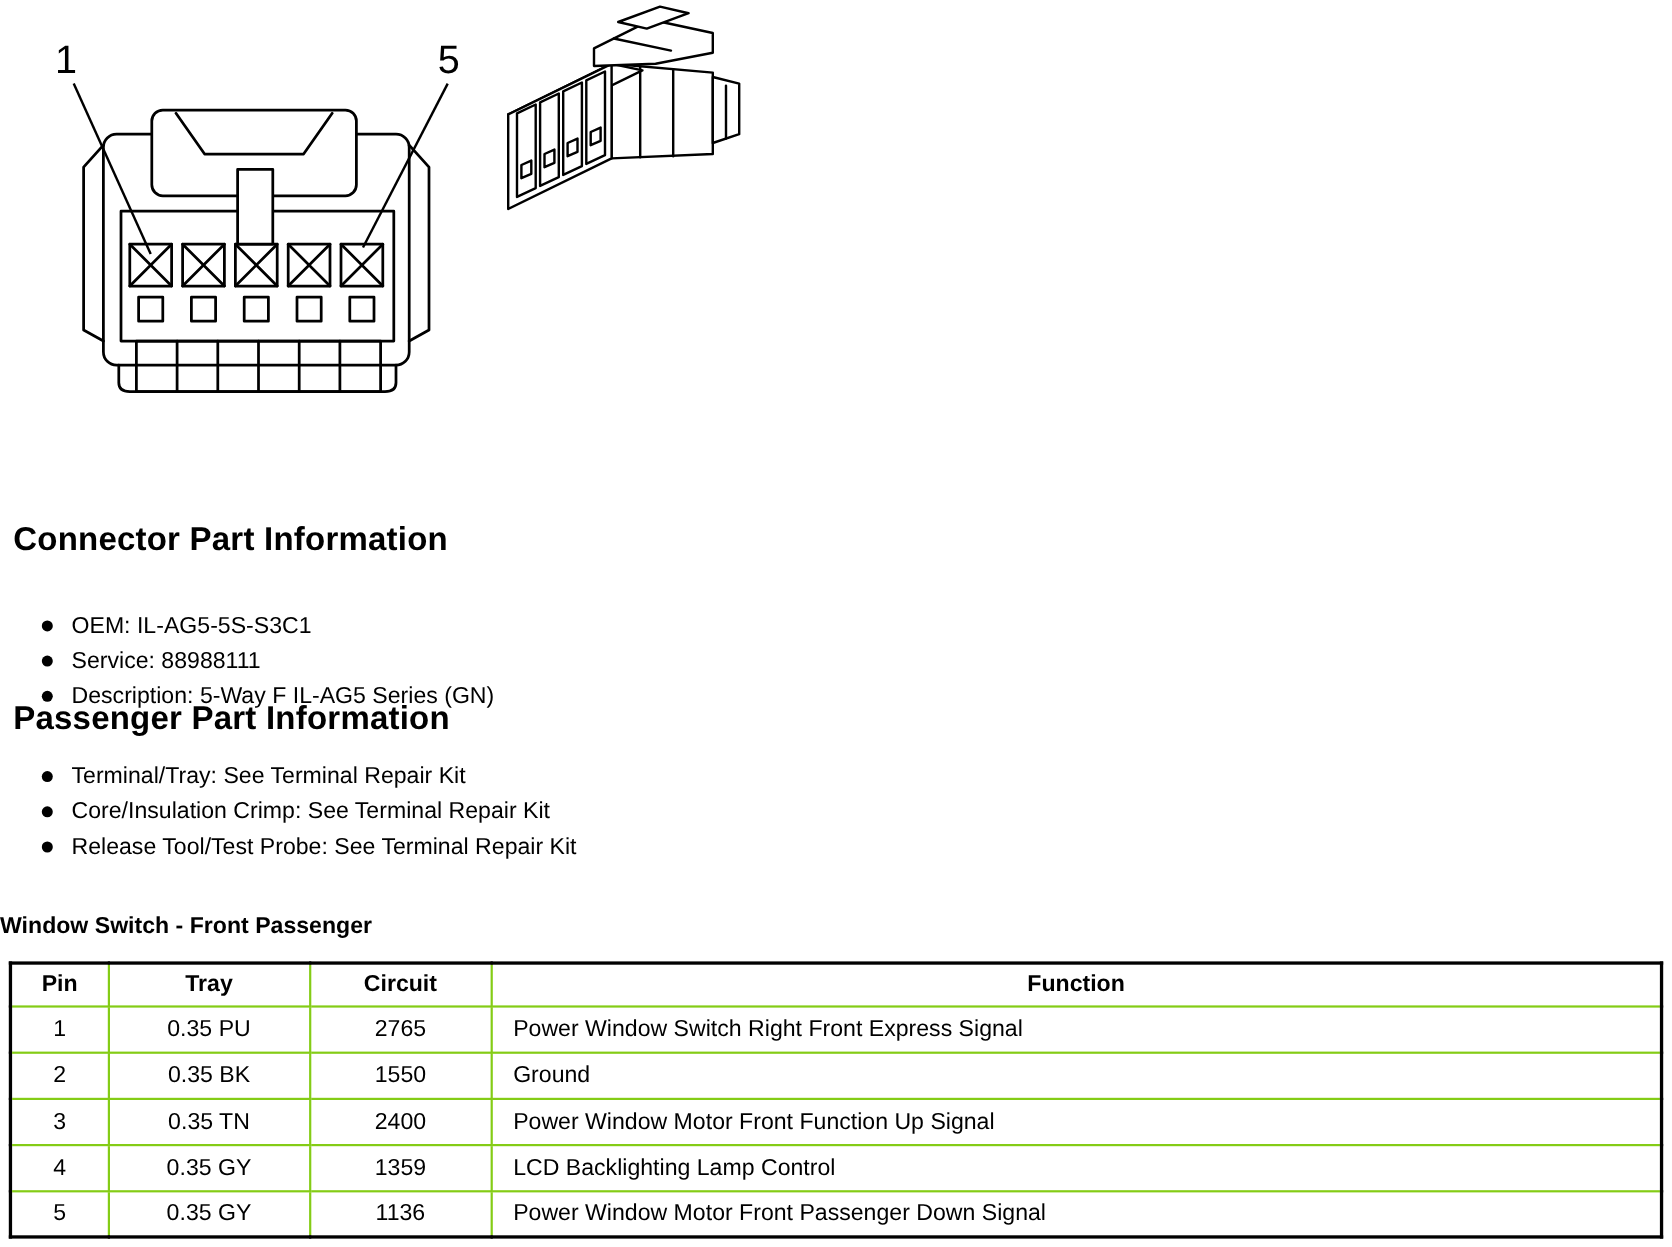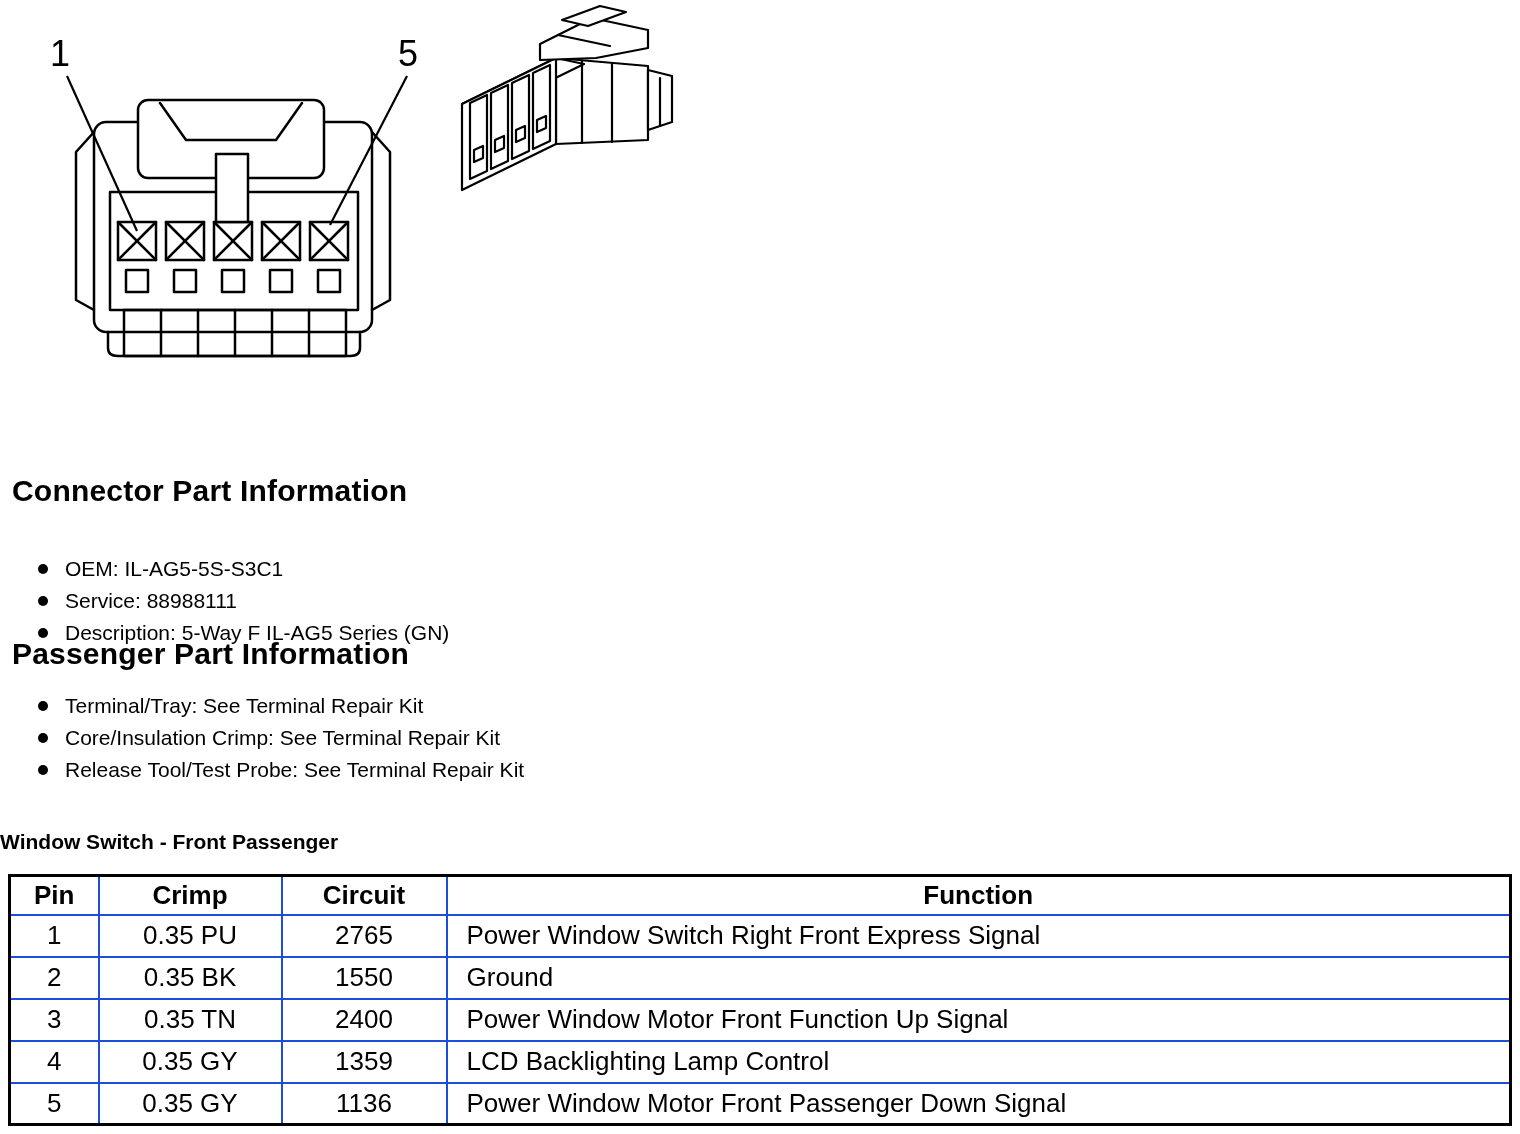--- a/index.html
+++ b/index.html
@@ -36,22 +36,22 @@
     position: absolute; top: 830px; left: 0; width: 1520px;
     font-size: 21px; font-weight: bold;
   }
 
   table.pinout {
     position: absolute; left: 8px; top: 874px; width: 1504px;
     border-collapse: collapse; border: 3px solid #000;
     table-layout: fixed;
   }
   table.pinout th, table.pinout td {
-    border: 2px solid #1d4ed8;
-    font-size: 26px;
+    border: 2px solid #84cc16;
+    font-size: 21px;
     overflow: hidden; white-space: nowrap;
   }
   table.pinout th { height: 39px; font-weight: bold; text-align: center; }
   table.pinout td { height: 42px; }
   td.c { text-align: center; }
   td.l { text-align: left; padding-left: 19px; }
   col.col-pin { width: 89px; }
   col.col-wire { width: 183px; }
   col.col-circuit { width: 165px; }
 </style>
@@ -189,21 +189,21 @@
 <table class="pinout">
   <colgroup>
     <col class="col-pin">
       <col class="col-wire">
       <col class="col-circuit">
       <col>
   </colgroup>
   <thead>
     <tr>
       <th>Pin</th>
-      <th>Crimp</th>
+      <th>Tray</th>
       <th>Circuit</th>
       <th>Function</th>
     </tr>
   </thead>
   <tbody>
     <tr>
       <td class="c">1</td>
       <td class="c">0.35 PU</td>
       <td class="c">2765</td>
       <td class="l">Power Window Switch Right Front Express Signal</td>

